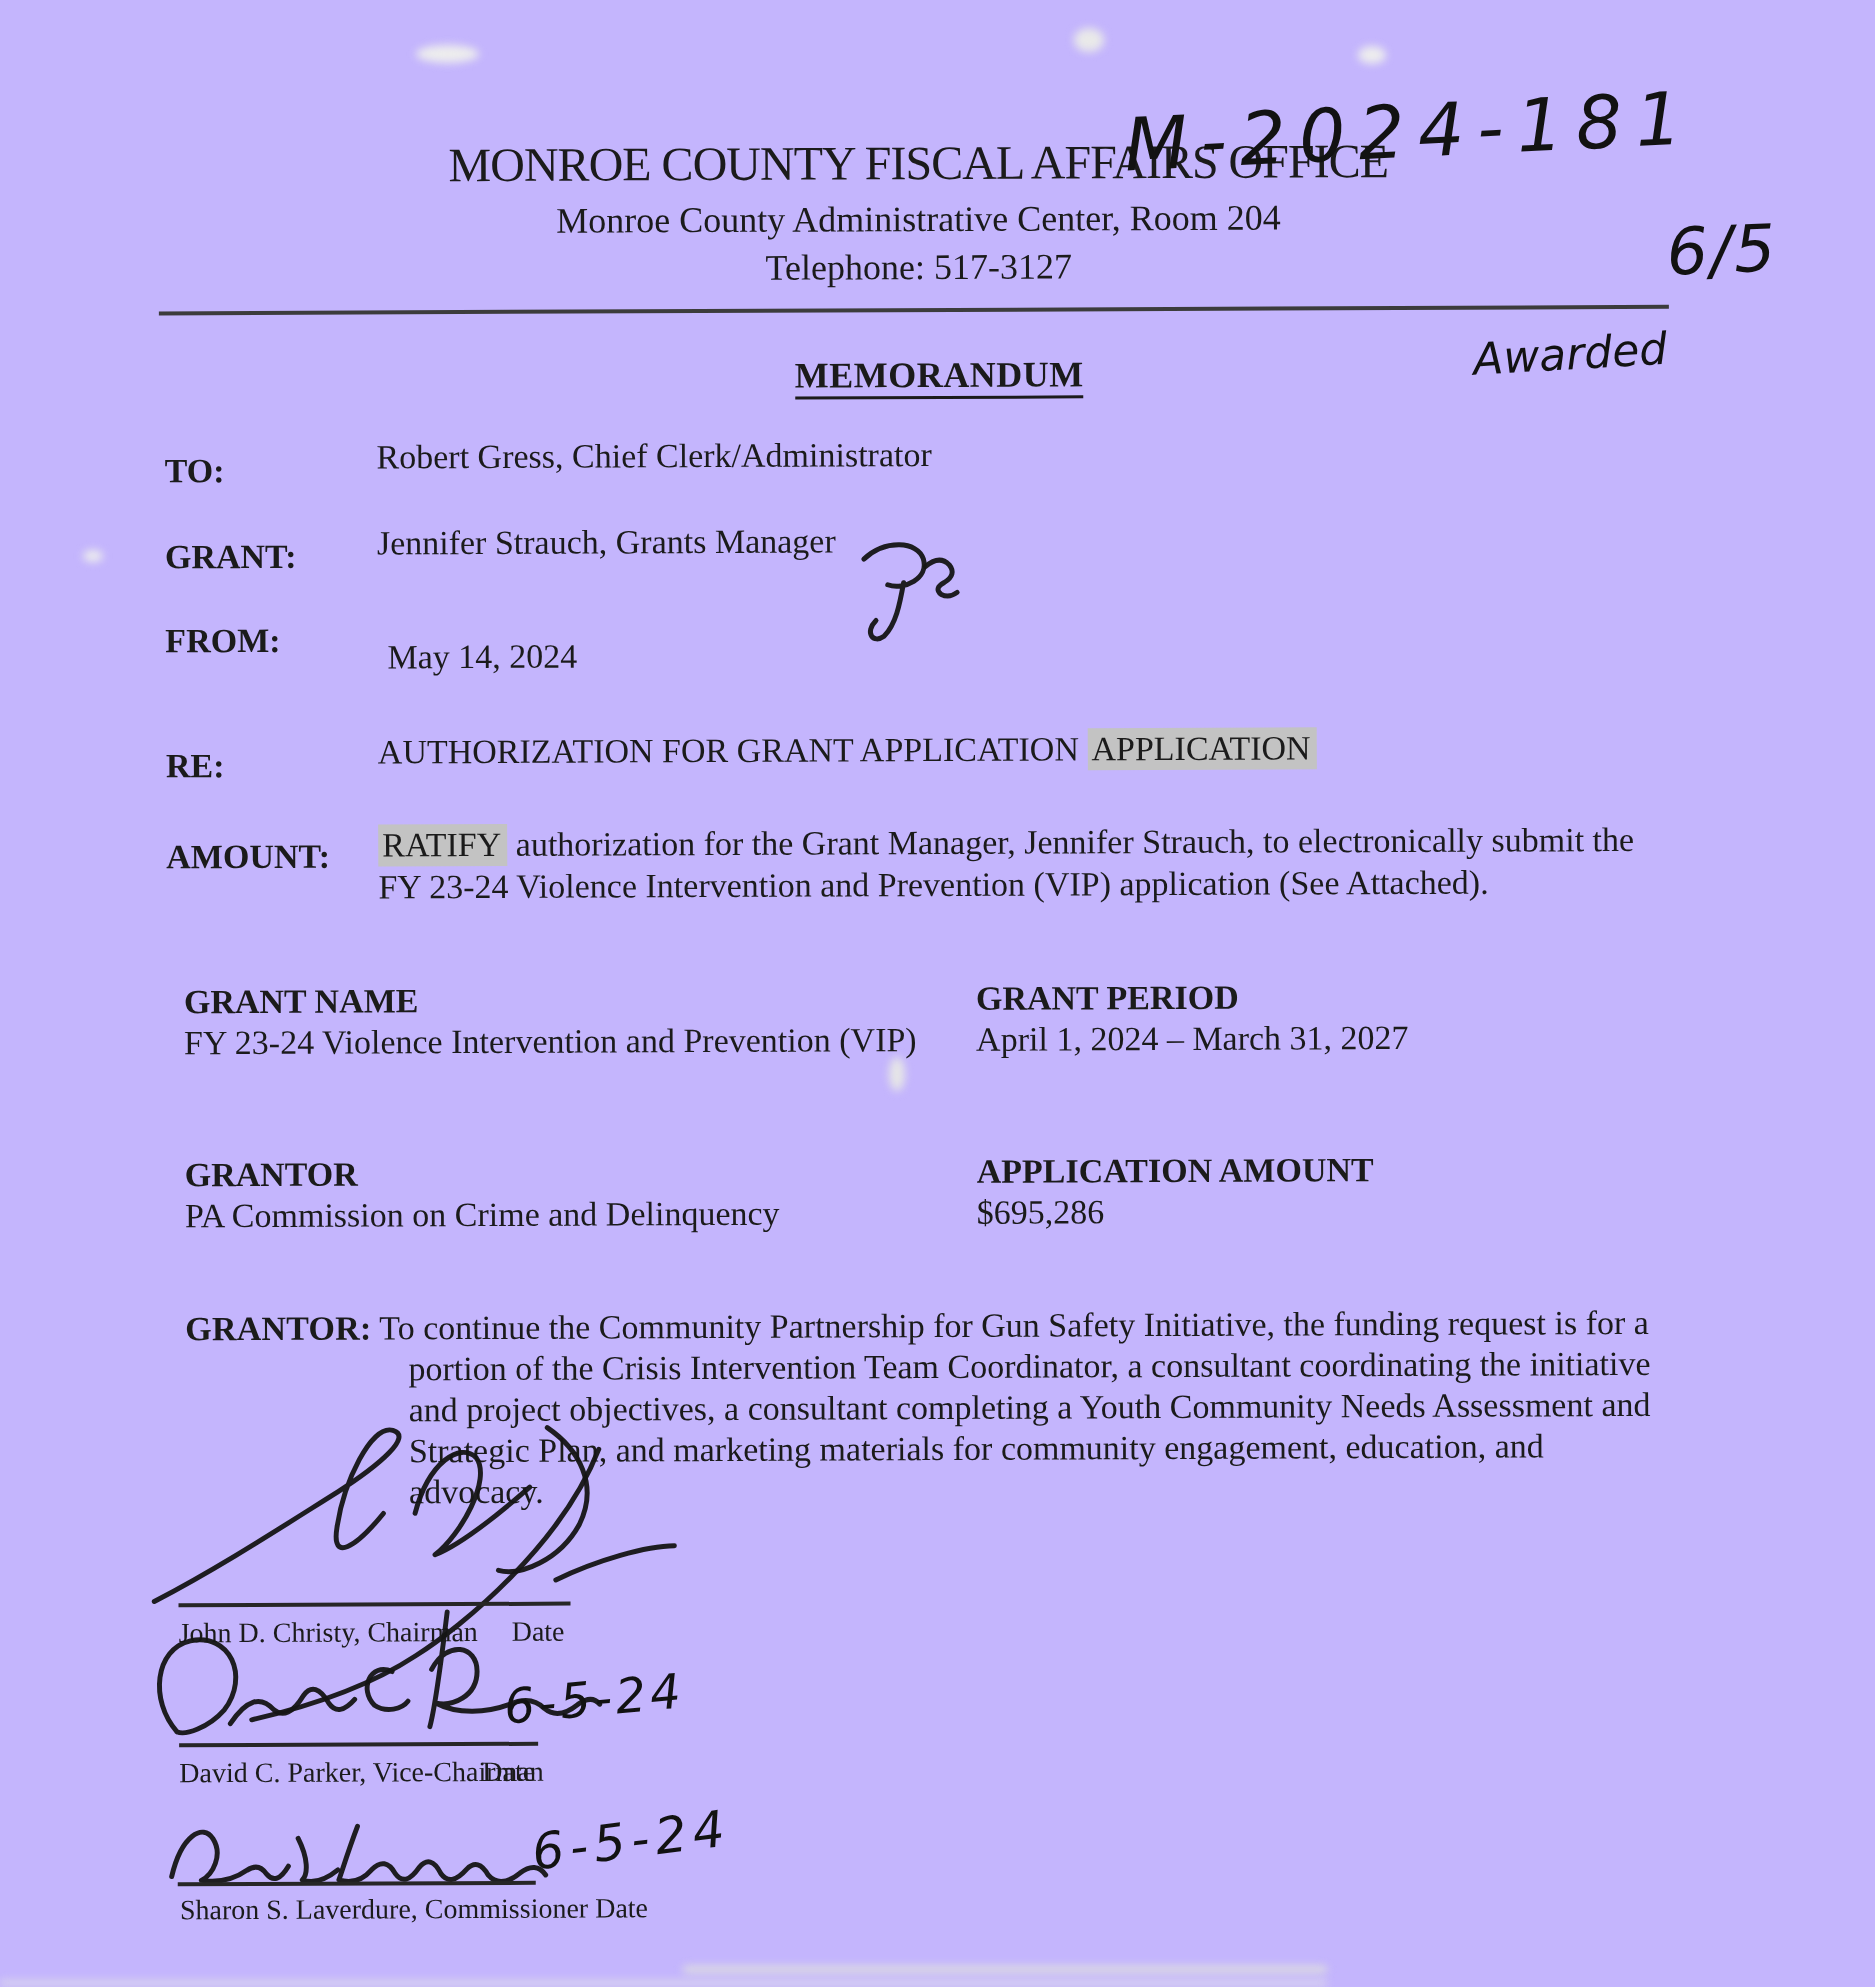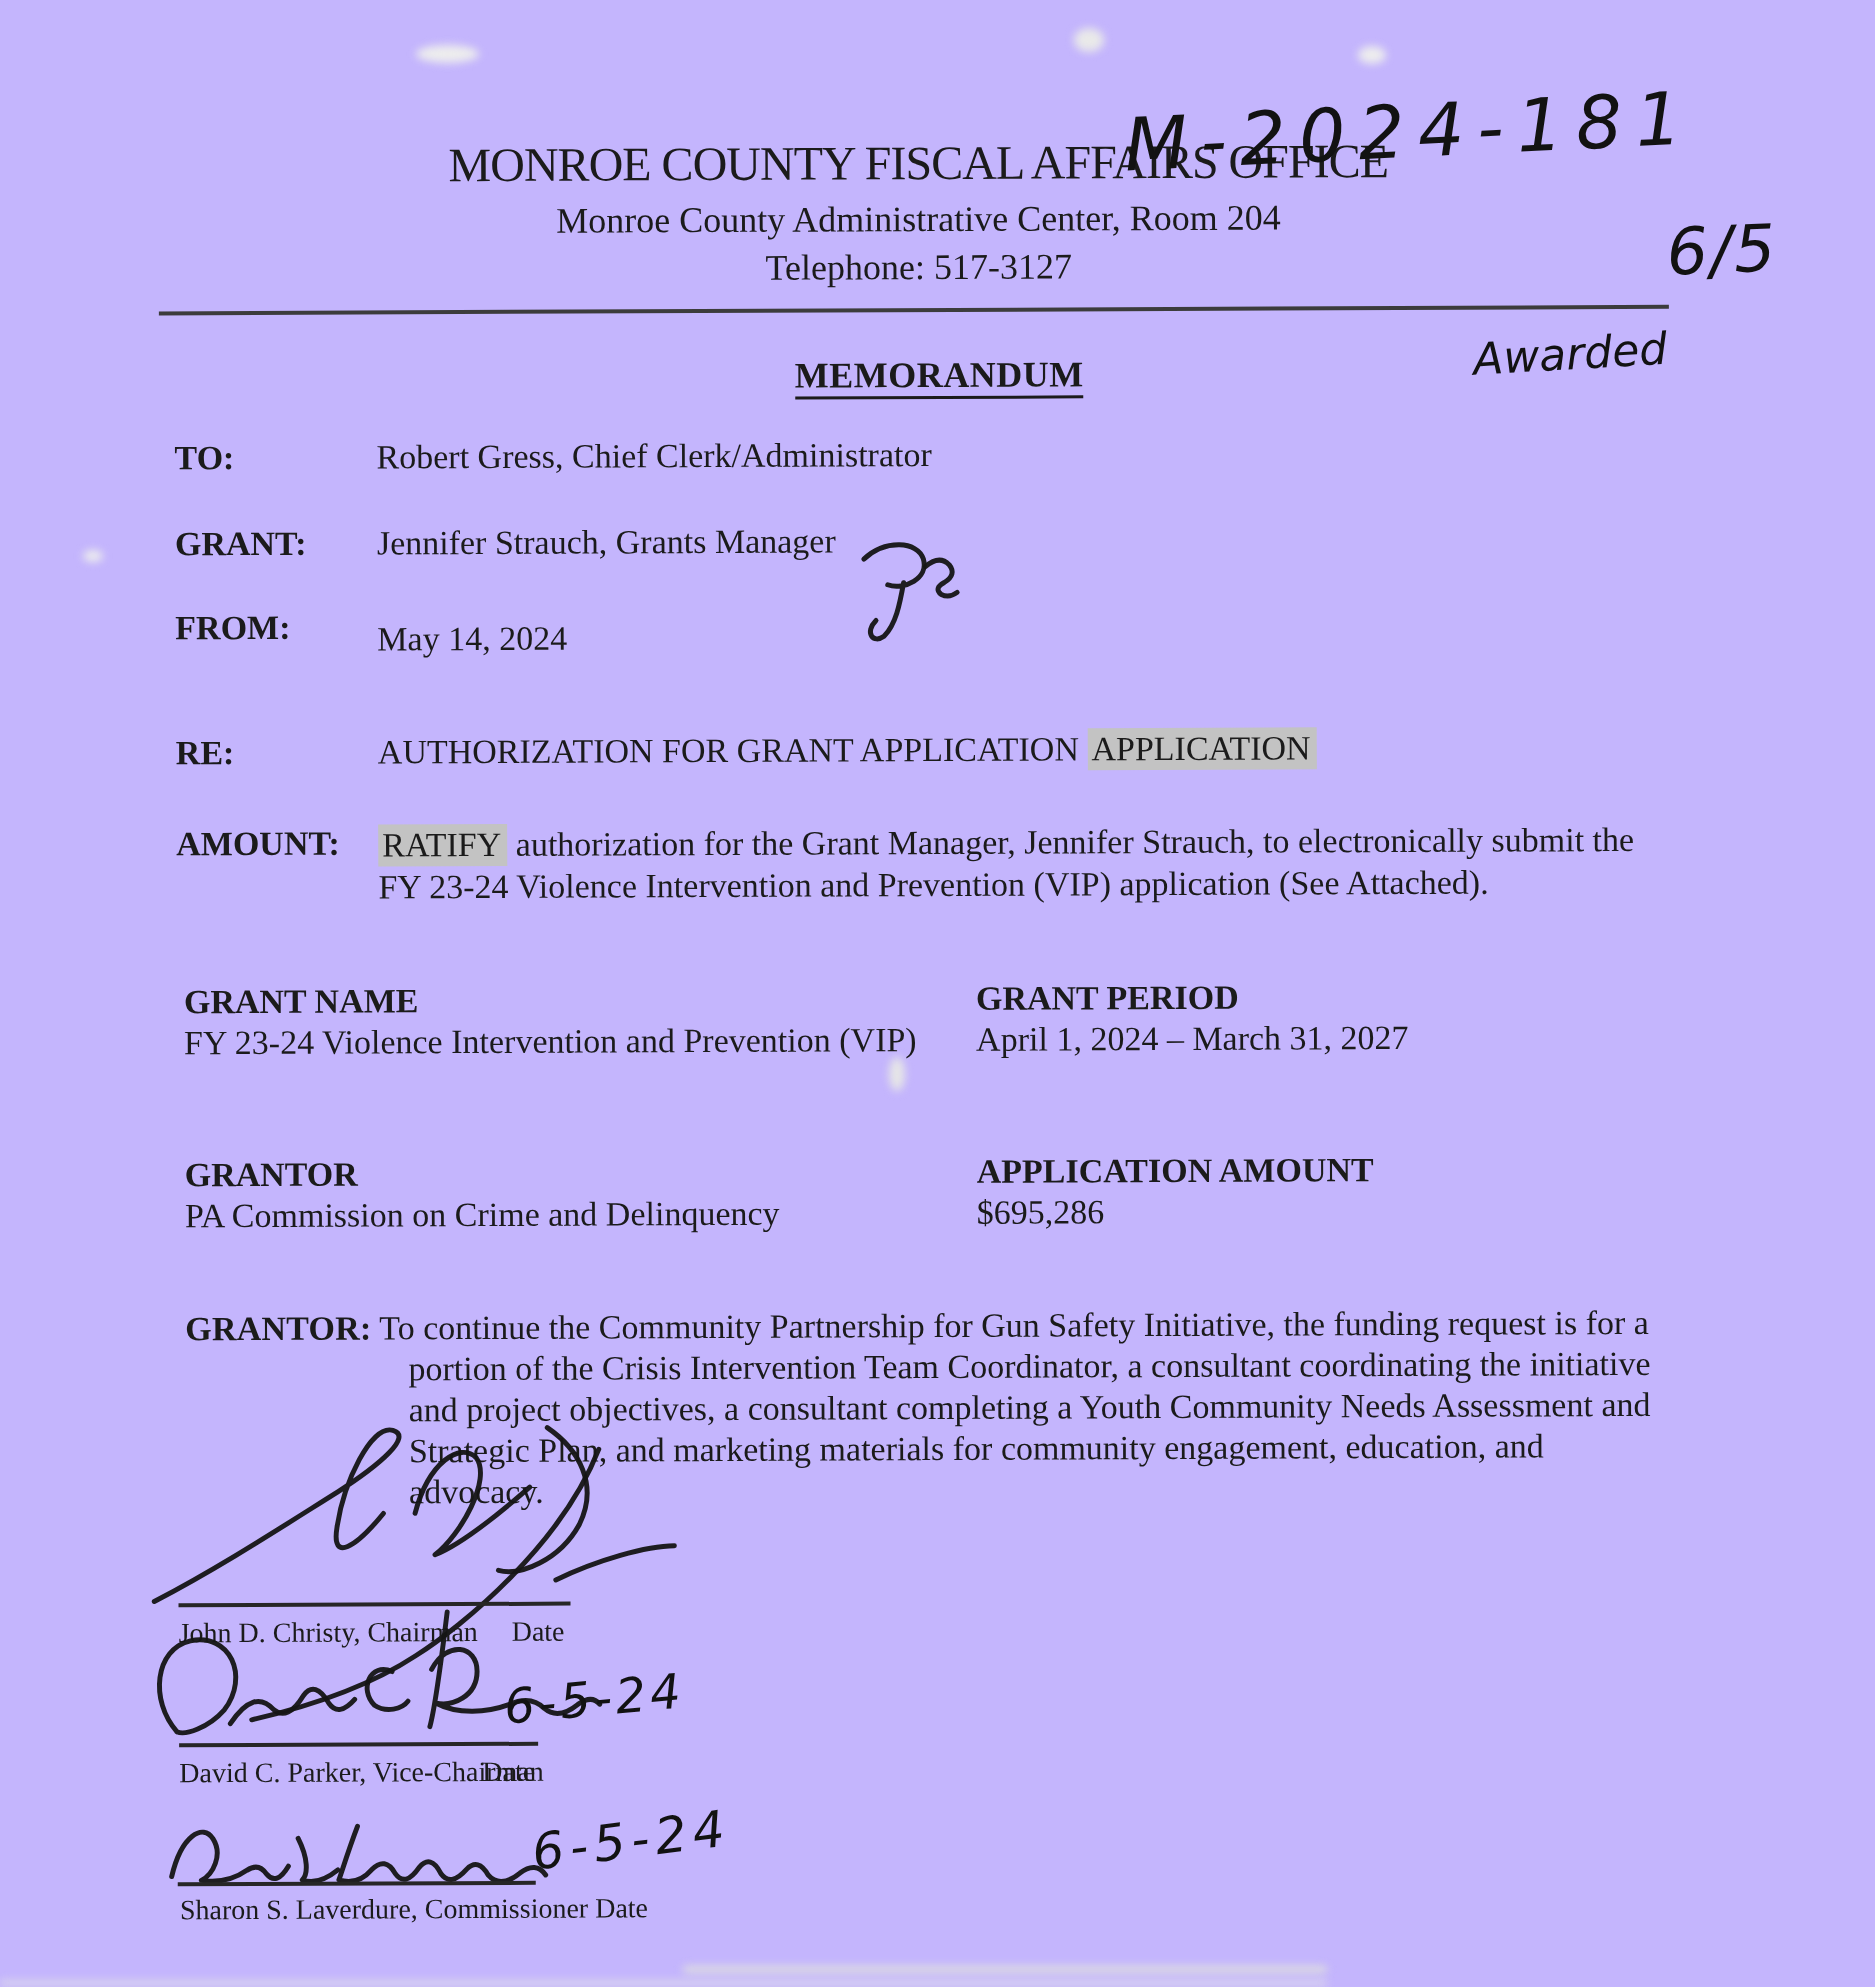--- a/index.html
+++ b/index.html
@@ -11,21 +11,21 @@
   .office-head{left:149px;top:135px;width:1544px;text-align:center;line-height:1.18;}
   .office-name{font-size:48px;letter-spacing:-1px;white-space:nowrap;}
   .office-sub{font-size:36px;margin-top:6px;}
   .office-phone{font-size:36px;margin-top:6px;}
   .rule{left:161px;top:308px;width:1510px;height:4px;background:#3c3c3c;}
   .memo-title{left:644px;top:354px;width:594px;text-align:center;}
   .memo-title span{font-weight:bold;font-size:36px;letter-spacing:0.5px;
         border-bottom:3px solid #1b1b1b;padding-bottom:1px;}
   .lbl{font-weight:bold;font-size:34px;white-space:nowrap;}
   .val{font-size:34px;white-space:nowrap;}
-  .row-label{left:176px;}
+  .row-label{left:166px;margin-top:13px;}
   .row-value{left:378px;}
   .hl{background:#c3c3c3;padding:2px 6px 3px 4px;}
   .wrapblock{font-size:34px;line-height:42px;}
   .action-block{left:378px;top:822px;width:1279px;}
   .grant-col-l{left:183px;width:733px;}
   .grant-col-r{left:975px;width:713px;}
   .grant-head{font-weight:bold;font-size:34px;line-height:41px;}
   .grant-val{font-size:34px;line-height:41px;}
   .purpose{left:183px;top:1305px;width:1485px;font-size:34px;line-height:41px;
         padding-left:223px;text-indent:-223px;box-sizing:border-box;}
@@ -80,21 +80,21 @@
     <div class="abs val row-value" style="top:436px;">Robert Gress, Chief Clerk/Administrator</div>
 
     <div class="abs lbl row-label" style="top:522px;">GRANT:</div>
     <div class="abs val row-value" style="top:522px;">Jennifer Strauch, Grants Manager</div>
     <svg class="abs sig" style="left:847px;top:531px;" width="119" height="114" viewBox="0 0 120 115">
       <path d="M 18 28 C 40 8 72 10 78 28 C 84 48 58 60 42 54 M 58 52 C 54 74 50 94 38 106 C 27 114 18 102 30 90"></path>
       <path d="M 80 36 Q 94 24 104 34 Q 112 44 99 52 Q 88 58 96 64 Q 104 68 112 62"></path>
     </svg>
 
     <div class="abs lbl row-label" style="top:606px;">FROM:</div>
-    <div class="abs val row-value" style="top:618px;">May 14, 2024</div>
+    <div class="abs val row-value" style="top:636px;margin-left:10px;">May 14, 2024</div>
 
     <div class="abs lbl row-label" style="top:731px;">RE:</div>
     <div class="abs val row-value" style="top:731px;">
       <span>AUTHORIZATION FOR GRANT APPLICATION</span>
       <span class="hl">APPLICATION</span>
     </div>
 
     <div class="abs lbl row-label" style="top:822px;">AMOUNT:</div>
     <div class="abs wrapblock action-block">
       <span class="hl">RATIFY</span>

